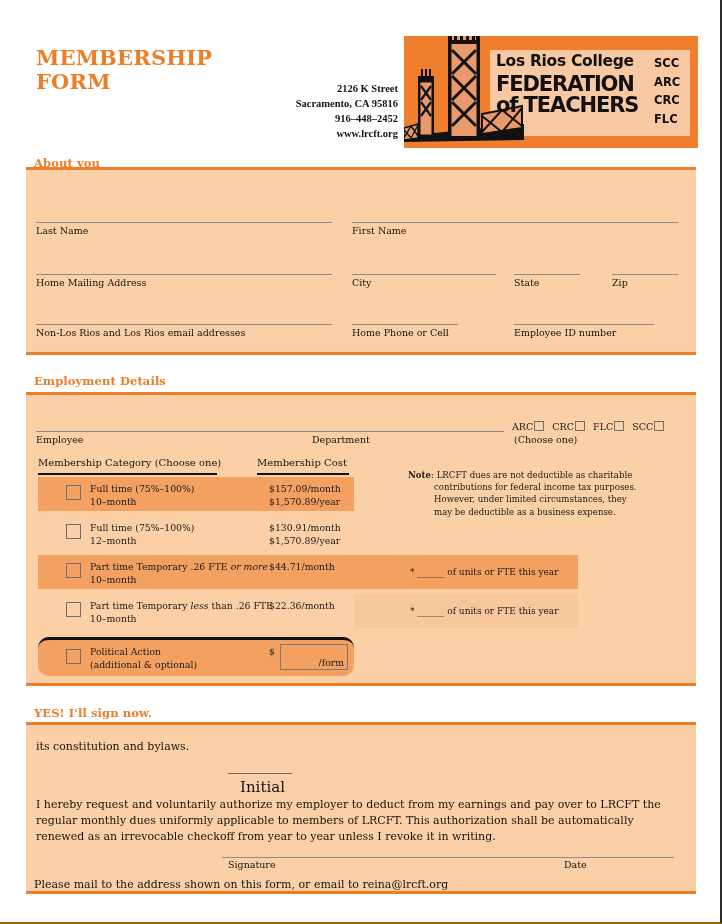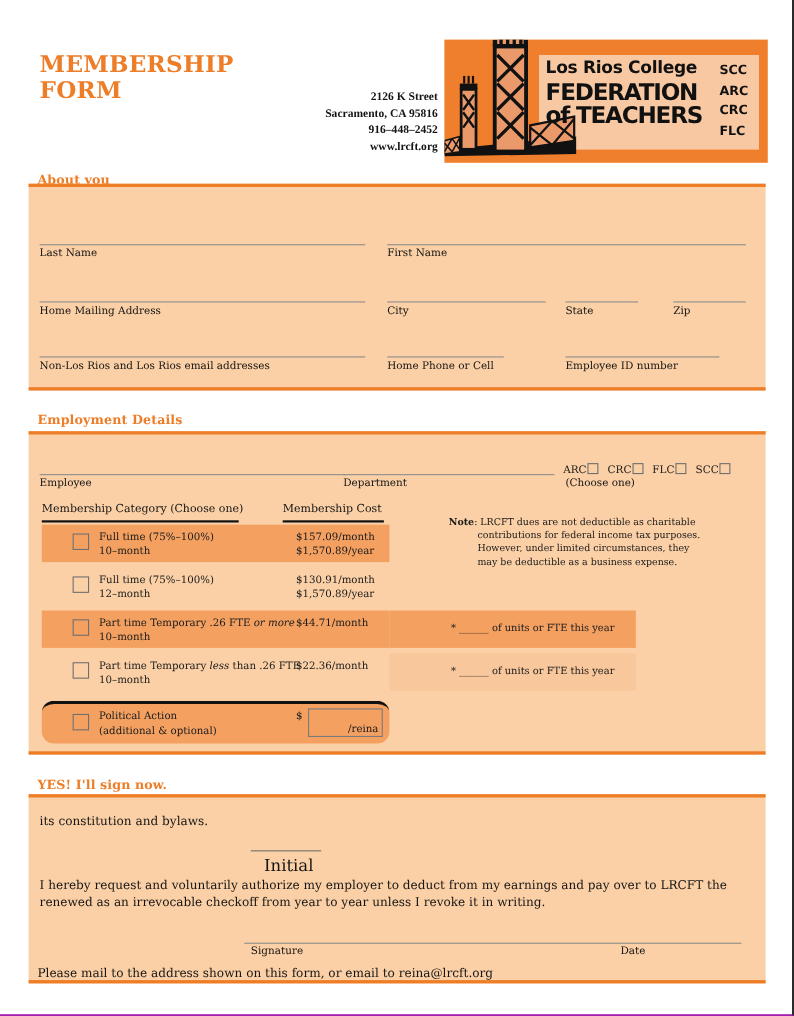--- a/index.html
+++ b/index.html
@@ -15,21 +15,21 @@
     color: #1a1a1a;
     overflow: hidden;
   }
   .page {
     position: absolute;
     left: 0; top: 0;
     width: 722px;
     height: 924px;
     box-sizing: border-box;
     border-right: 2px solid #2b2b2b;
-    border-bottom: 2px solid #a21caf;
+    border-bottom: 2px solid #a16207;
     background: #ffffff;
   }
 
   
   .header {
     position: absolute;
     left: 0; top: 0;
     width: 722px;
     height: 152px;
   }
@@ -500,38 +500,39 @@
     </div>
 
     <div id="pa-row">
       <div class="box"></div>
       <div class="cat">
         <div>Political Action</div>
         <div>(additional &amp; optional)</div>
       </div>
       <div id="pa-dollar">$</div>
       <div id="pa-input">
-        <span id="pa-permonth">/reina</span>
+        <span id="pa-permonth">/form</span>
       </div>
     </div>
   </div>
 
   <div class="sec-title" style="left:34px; top:706px;">YES! I'll sign now.</div>
 
   <div class="panel" id="yes-panel">
 
     <div class="para" style="left:10px; top:14px; width:640px;">
       <div>its constitution and bylaws.</div>
     </div>
 
     <div class="init-line" style="left:202px; top:48px; width:64px;"></div>
     <div class="fl-label" style="left:214px; top:33px; font-size:15px;margin-top:20px;">Initial</div>
 
     <div class="para" style="left:10px; top:72px; width:652px;">
       <div>I hereby request and voluntarily authorize my employer to deduct from my earnings and pay over to LRCFT the</div>
+      <div>regular monthly dues uniformly applicable to members of LRCFT. This authorization shall be automatically</div>
       <div>renewed as an irrevocable checkoff from year to year unless I revoke it in writing.</div>
     </div>
 
     <div class="init-line" style="left:196px; top:132px; width:452px; border-bottom:1px solid #8c8c8c;"></div>
     <div class="fl-label" style="left:202px; top:134px;">Signature</div>
     <div class="fl-label" style="left:538px; top:134px;">Date</div>
 
     <div class="para" style="left:8px; top:152px; width:652px;">Please mail to the address shown on this form, or email to reina@lrcft.org</div>
   </div>
 

